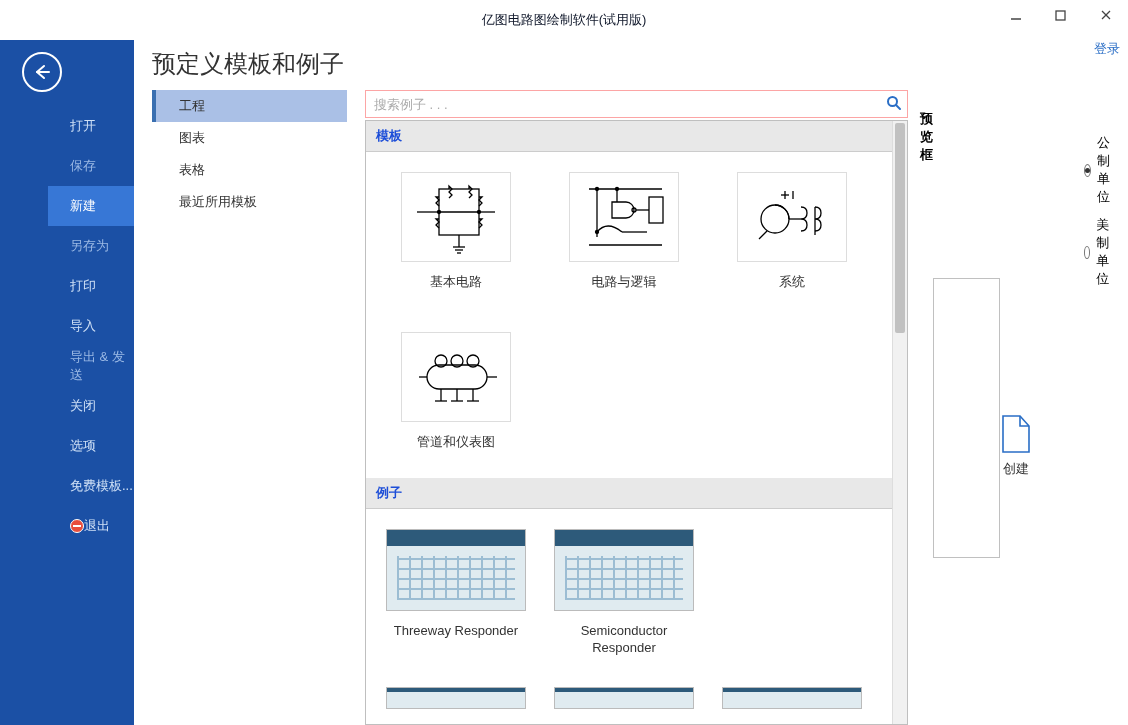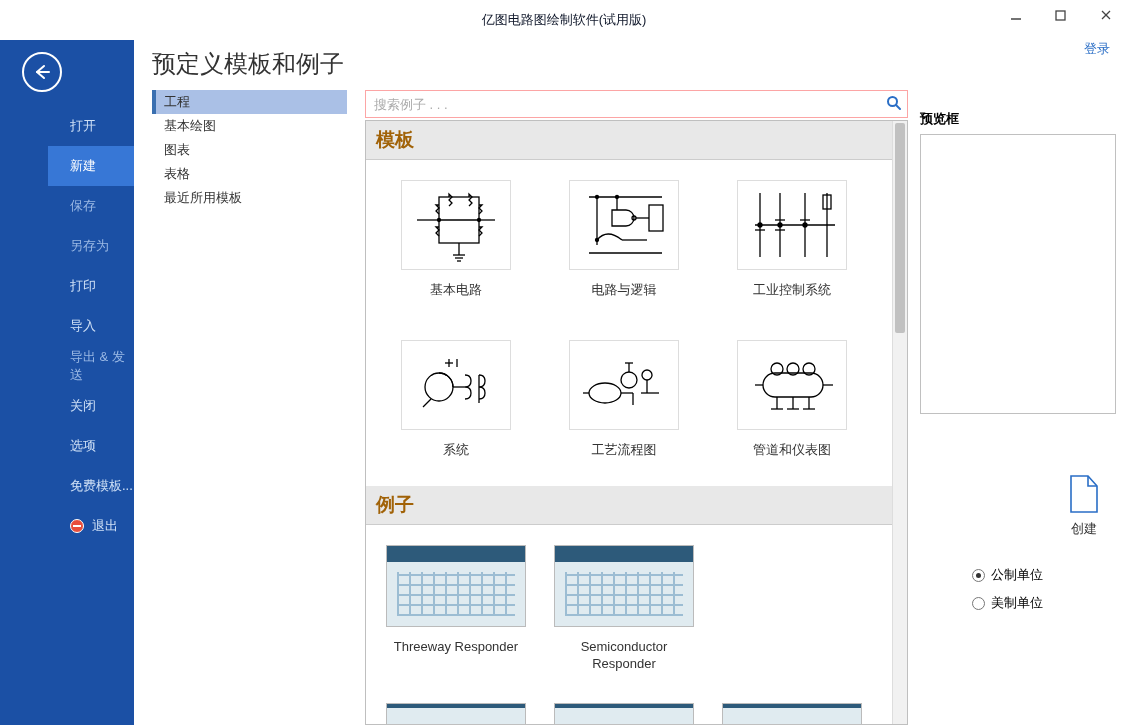--- a/index.html
+++ b/index.html
@@ -4,66 +4,66 @@
   <style>
     * { margin:0; padding:0; box-sizing:border-box; font-family:"Microsoft YaHei","Segoe UI",Arial,sans-serif; }
     body { width:1128px; height:725px; background:#fff; display:flex; flex-direction:column; overflow:hidden; }
 
     
     .titlebar { height:40px; display:flex; align-items:center; position:relative; background:#fff; }
     .titlebar .title { position:absolute; left:50%; transform:translateX(-50%); font-size:13px; color:#0f172a; }
     .win-ctrls { position:absolute; right:0; top:0; display:flex; }
     .win-btn { width:45px; height:30px; display:flex; align-items:center; justify-content:center; font-size:15px; color:#444; cursor:pointer; }
     .win-btn svg { stroke:#444; }
-    .login { position:absolute; right:18px; top:40px; font-size:13px; color:#2a6ec6; cursor:pointer; }
+    .login { position:absolute; right:8px; top:40px; font-size:13px; color:#2a6ec6; cursor:pointer; }
 
     .main { flex:1; display:flex; min-height:0; }
 
     
     .sidebar { width:134px; background:#1b50a5; color:#cfe0f6; display:flex; flex-direction:column; padding-top:0; }
     .back-circle { width:40px; height:40px; border:2px solid #fff; border-radius:50%; margin:12px 0 14px 22px; display:flex; align-items:center; justify-content:center; cursor:pointer; }
     .back-circle svg { stroke:#fff; }
     .sb-item { height:40px; display:flex; align-items:center; padding-left:22px; font-size:13px; cursor:pointer;margin-left:48px; }
     .sb-item.active { background:#3777d6; color:#fff; }
     .sb-item.dim { color:#9ab8e4; }
-    .sb-exit { display:flex; align-items:center; gap:8px; }
+    .sb-exit { display:flex; align-items:center; gap:0; }
     .exit-icon { width:14px; height:14px; border-radius:50%; background:#e84e3c; border:1px solid #fff; position:relative; }
     .exit-icon::after { content:""; position:absolute; left:2px; right:2px; top:50%; height:2px; background:#fff; transform:translateY(-50%); }
 
     
     .middle { flex:1; display:flex; flex-direction:column; padding:8px 0 0 18px; min-width:0; }
     .page-title { font-size:24px; color:#333; margin-bottom:10px; }
     .layout-row { display:flex; gap:18px; min-height:0; flex:1; }
 
     .cat-list { width:195px; }
-    .cat-item { height:24px; display:flex; align-items:center; padding-left:8px; border-left:4px solid transparent; font-size:13px; color:#333; cursor:pointer; }
+    .cat-item { height:32px; display:flex; align-items:center; padding-left:23px; border-left:4px solid transparent; font-size:13px; color:#333; cursor:pointer; }
     .cat-item.selected { background:#aac0e6; border-left-color:#3a6fb0; }
 
     .content-col { flex:1; display:flex; flex-direction:column; min-height:0; }
     .search-wrap { position:relative; margin-bottom:2px; }
     .search-input { width:100%; height:28px; border:1px solid #fca5a5; padding:0 34px 0 8px; font-size:13px; color:#b91c1c; background:#fff; }
     .search-input::placeholder { color:#aaa; }
     .search-icon { position:absolute; right:6px; top:5px; color:#2a6ec6; }
 
     .scroll-area { position:relative; flex:1; border:1px solid #bfbfbf; background:#fff; overflow:hidden; }
     .scroll-inner { position:absolute; inset:0; right:15px; overflow-y:auto; padding-bottom:20px; }
-    .section-header { background:#e8e8e8; border-bottom:1px solid #ccc; padding:6px 10px; font-size:19px; font-weight:bold; color:#a16207; }
+    .section-header { background:#e8e8e8; border-bottom:1px solid #ccc; padding:6px 10px; font-size:13px; font-weight:bold; color:#1d4ed8; }
     .grid { display:flex; flex-wrap:wrap; padding:20px 20px 10px; gap:24px 28px; }
     .card { width:140px; display:flex; flex-direction:column; align-items:center; cursor:pointer; }
     .thumb { width:110px; height:90px; border:1px solid #ddd; background:#fff; display:flex; align-items:center; justify-content:center; }
     .thumb svg { max-width:100%; max-height:100%; }
     .card-label { margin-top:12px; font-size:13px; color:#333; text-align:center; line-height:1.3; height:34px; }
     .ex-thumb { width:140px; height:82px; border:1px solid #bbb; background:linear-gradient(#2d5a7a 0 20%, #e0ebf0 20% 100%); position:relative; overflow:hidden; }
     .ex-thumb::before { content:""; position:absolute; left:10px; right:10px; top:26px; bottom:10px; background:repeating-linear-gradient(90deg,#6fa0c0 0 2px, transparent 2px 12px), repeating-linear-gradient(0deg,#6fa0c0 0 2px, transparent 2px 10px); opacity:0.6; }
 
     .vscroll { position:absolute; right:0; top:0; bottom:0; width:15px; background:#f1f1f1; border-left:1px solid #ddd; }
     .vthumb { position:absolute; left:2px; right:2px; top:2px; height:210px; background:#c1c1c1; border-radius:2px; }
 
     
-    .right { width:220px; padding:70px 12px 0; display:flex; flex-direction:column; align-items:flex-end; }
+    .right { width:220px; padding:70px 12px 0; display:flex; flex-direction:row; align-items:center; }
     .preview-label { align-self:flex-start; font-size:13px; font-weight:bold; margin-bottom:6px; }
     .preview-box { width:196px; height:280px; border:1px solid #c0c0c0; background:#fff; }
     .create-btn { margin-top:56px; width:64px; height:72px; display:flex; flex-direction:column; align-items:center; justify-content:center; gap:6px; cursor:pointer; }
     .doc-icon { width:32px; height:40px; position:relative; }
     .doc-icon svg { stroke:#2a6ec6; fill:none; }
     .create-label { font-size:13px; color:#333; }
     .radio-group { margin-top:24px; align-self:flex-start; padding-left:52px; display:flex; flex-direction:column; gap:10px; font-size:13px; }
     .radio-row { display:flex; align-items:center; gap:6px; cursor:pointer; }
     .radio { width:13px; height:13px; border:1px solid #777; border-radius:50%; display:inline-flex; align-items:center; justify-content:center; }
     .radio.checked::after { content:""; width:5px; height:5px; background:#333; border-radius:50%; }
@@ -100,25 +100,25 @@
     <div class="back-circle">
       <svg width="20" height="20" viewBox="0 0 20 20" fill="none">
           <path d="M12 4 L5 10 L12 16" stroke-width="2" stroke-linecap="round" stroke-linejoin="round"></path>
           <line x1="5" y1="10" x2="17" y2="10" stroke-width="2" stroke-linecap="round"></line>
         </svg>
     </div>
     <div id="sb-items">
         <div class="sb-item">
           <span>打开</span>
         </div>
+        <div class="sb-item dim">
+          <span>保存</span>
+        </div>
         <div class="sb-item active">
           <span>新建</span>
-        </div>
-        <div class="sb-item dim">
-          <span>保存</span>
         </div>
         <div class="sb-item dim">
           <span>另存为</span>
         </div>
         <div class="sb-item">
           <span>打印</span>
         </div>
         <div class="sb-item">
           <span>导入</span>
         </div>
@@ -139,21 +139,20 @@
           <span>退出</span>
         </div>
       </div>
   </div>
 
   <div class="middle">
     <div class="page-title">预定义模板和例子</div>
     <div class="layout-row">
       <div class="cat-list" id="cat-list">
           <div class="cat-item selected">工程</div>
-          <div class="cat-item">基本绘图</div>
           <div class="cat-item">图表</div>
           <div class="cat-item">表格</div>
           <div class="cat-item">最近所用模板</div>
         </div>
 
       <div class="content-col">
         <div class="search-wrap">
           <input class="search-input" placeholder="搜索例子 . . ." style="">
           <span class="search-icon">
             <svg width="16" height="16" viewBox="0 0 16 16" fill="none">
@@ -206,70 +205,33 @@
                       <circle cx="20" cy="12" r="1.5" fill="#000"></circle>
                       <circle cx="40" cy="12" r="1.5" fill="#000"></circle>
                       <circle cx="20" cy="55" r="1.5" fill="#000"></circle>
                     </svg>
                   </div>
                   <div class="card-label">电路与逻辑</div>
                 </div>
                 <div class="card">
                   <div class="thumb">
                     <svg width="95" height="80" viewBox="0 0 95 80" fill="none" stroke="#000" stroke-width="1.3">
-                      <line x1="15" y1="8" x2="15" y2="72"></line>
-                      <line x1="35" y1="8" x2="35" y2="72"></line>
-                      <line x1="60" y1="8" x2="60" y2="72"></line>
-                      <line x1="82" y1="8" x2="82" y2="72"></line>
-                      <line x1="10" y1="40" x2="90" y2="40"></line>
-                      <circle cx="15" cy="40" r="2" fill="#000"></circle>
-                      <circle cx="35" cy="40" r="2" fill="#000"></circle>
-                      <circle cx="60" cy="40" r="2" fill="#000"></circle>
-                      <rect x="78" y="10" width="8" height="14"></rect>
-                      <line x1="30" y1="35" x2="40" y2="35"></line>
-                      <line x1="30" y1="45" x2="40" y2="45"></line>
-                      <line x1="55" y1="35" x2="65" y2="35"></line>
-                      <line x1="10" y1="45" x2="20" y2="45"></line>
-                    </svg>
-                  </div>
-                  <div class="card-label">工业控制系统</div>
-                </div>
-                <div class="card">
-                  <div class="thumb">
-                    <svg width="95" height="80" viewBox="0 0 95 80" fill="none" stroke="#000" stroke-width="1.3">
                       <circle cx="30" cy="42" r="14"></circle>
                       <path d="M30 28 a14 14 0 0 1 14 14"></path>
                       <line x1="44" y1="42" x2="56" y2="42"></line>
                       <path d="M56 30 q6 0 6 6 q0 6 -6 6 q6 0 6 6 q0 6 -6 6"></path>
                       <line x1="70" y1="30" x2="70" y2="58"></line>
                       <path d="M70 30 q6 0 6 6 q0 6 -6 6 q6 0 6 6 q0 6 -6 6"></path>
                       <line x1="36" y1="18" x2="44" y2="18"></line>
                       <line x1="40" y1="14" x2="40" y2="22"></line>
                       <line x1="48" y1="14" x2="48" y2="22"></line>
                       <line x1="22" y1="54" x2="14" y2="62"></line>
                     </svg>
                   </div>
                   <div class="card-label">系统</div>
-                </div>
-                <div class="card">
-                  <div class="thumb">
-                    <svg width="95" height="80" viewBox="0 0 95 80" fill="none" stroke="#000" stroke-width="1.3">
-                      <ellipse cx="28" cy="48" rx="16" ry="10"></ellipse>
-                      <circle cx="52" cy="35" r="8"></circle>
-                      <circle cx="70" cy="30" r="5"></circle>
-                      <line x1="12" y1="48" x2="6" y2="48"></line>
-                      <line x1="44" y1="48" x2="56" y2="48"></line>
-                      <line x1="56" y1="48" x2="56" y2="60"></line>
-                      <line x1="70" y1="35" x2="70" y2="48"></line>
-                      <line x1="64" y1="48" x2="82" y2="48"></line>
-                      <line x1="52" y1="27" x2="52" y2="18"></line>
-                      <path d="M48 18 h8"></path>
-                    </svg>
-                  </div>
-                  <div class="card-label">工艺流程图</div>
                 </div>
                 <div class="card">
                   <div class="thumb">
                     <svg width="95" height="80" viewBox="0 0 95 80" fill="none" stroke="#000" stroke-width="1.3">
                       <rect x="18" y="28" width="60" height="24" rx="12"></rect>
                       <circle cx="32" cy="24" r="6"></circle>
                       <circle cx="48" cy="24" r="6"></circle>
                       <circle cx="64" cy="24" r="6"></circle>
                       <line x1="32" y1="52" x2="32" y2="64"></line>
                       <line x1="48" y1="52" x2="48" y2="64"></line>

